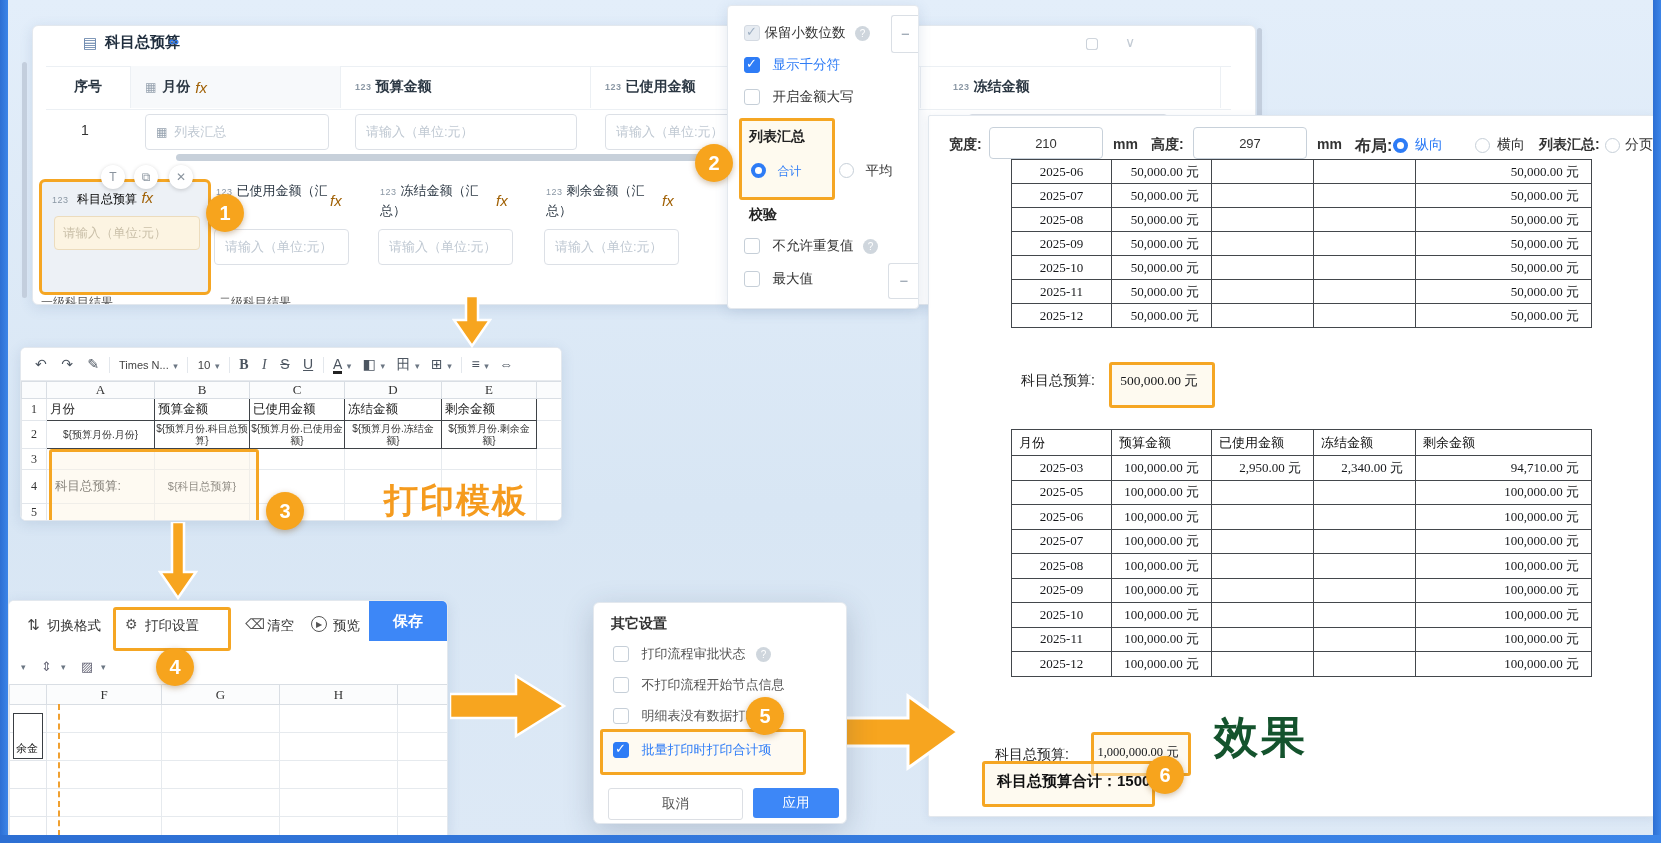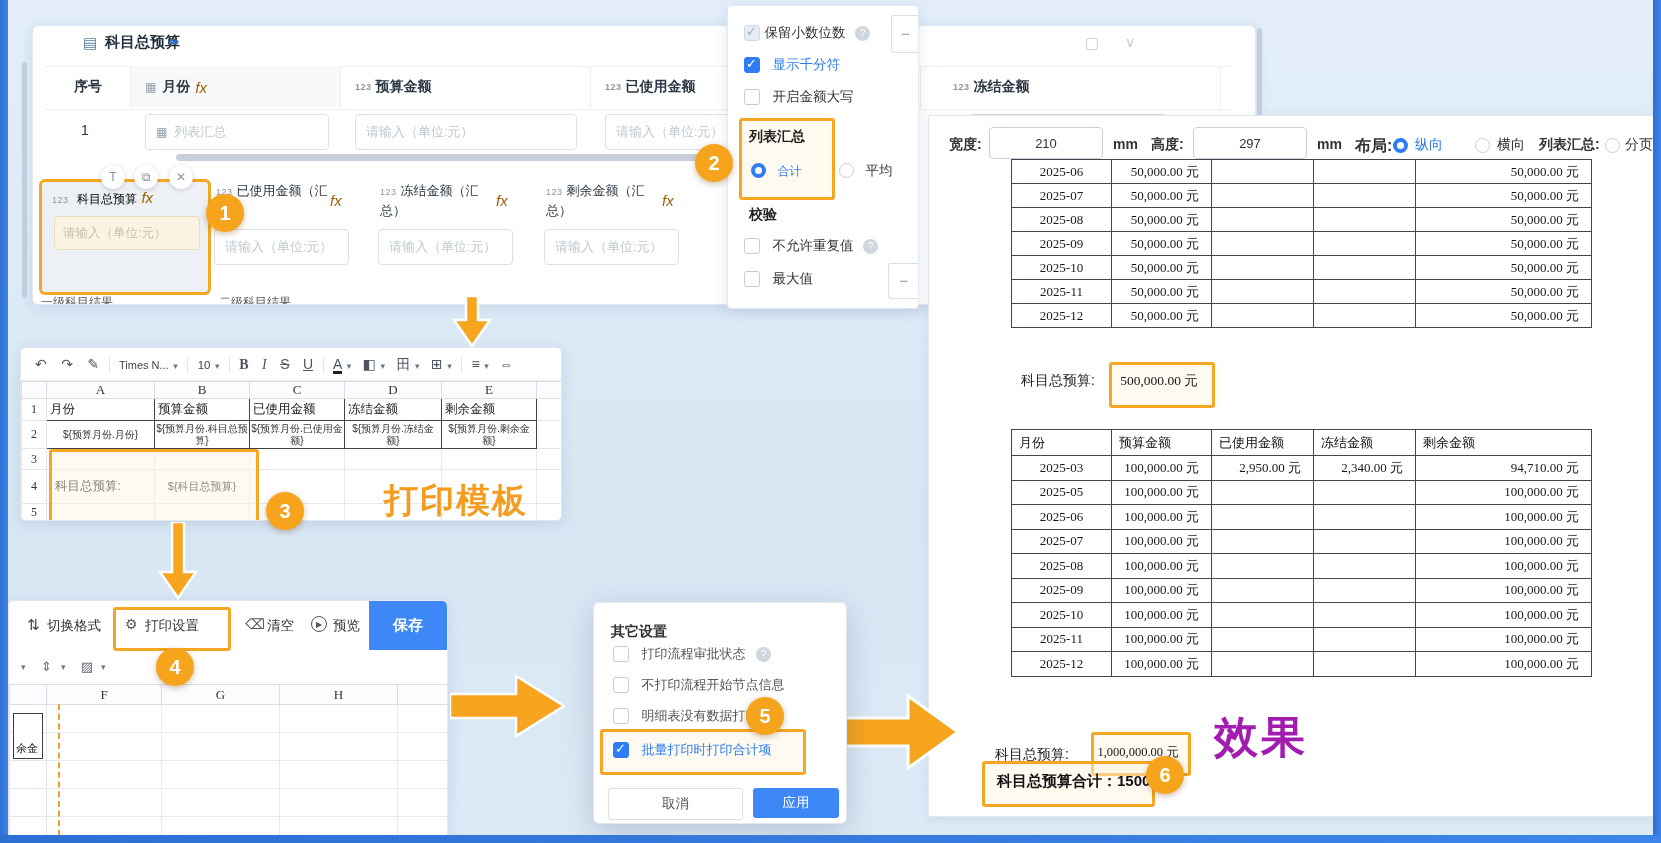--- a/index.html
+++ b/index.html
@@ -310,21 +310,21 @@
     <div class="ab" style="left:0;top:0;width:438px;height:50px;border-bottom:1px solid #e9ebef;background:#fff;">
       <span class="ab" style="left:18px;top:15px;font-size:15px;color:#444;">⇅</span>
       <span class="ab" style="left:38px;top:16px;font-size:13.5px;color:#333;">切换格式</span>
       <div class="hlbox nofill" style="left:104px;top:6px;width:112px;height:38px;"></div>
       <span class="ab" style="left:116px;top:15px;font-size:14px;color:#555;z-index:4;">⚙</span>
       <span class="ab" style="left:136px;top:16px;font-size:13.5px;color:#333;z-index:4;">打印设置</span>
       <span class="ab" style="left:236px;top:15px;font-size:14px;color:#555;">⌫</span>
       <span class="ab" style="left:258px;top:16px;font-size:13.5px;color:#333;">清空</span>
       <span class="ab" style="left:302px;top:15px;width:16px;height:16px;border:1.5px solid #555;border-radius:50%;font-size:8px;color:#555;text-align:center;line-height:15px;box-sizing:border-box;"><span>▶</span></span>
       <span class="ab" style="left:324px;top:16px;font-size:13.5px;color:#333;">预览</span>
-      <div class="ab" style="left:360px;top:0;width:78px;height:49px;background:#3D87F7;color:#fff;font-size:15px;font-weight:bold;display:flex;align-items:center;justify-content:center;">
+      <div class="ab" style="left:360px;top:0;width:78px;height:40px;background:#3D87F7;color:#fff;font-size:15px;font-weight:bold;display:flex;align-items:center;justify-content:center;">
           <span>保存</span>
         </div>
     </div>
     <div class="ab" style="left:0;top:50px;width:438px;height:33px;background:#fff;border-bottom:1px solid #eef0f3;">
       <span class="ab caret" style="left:12px;top:11px;">▾</span>
       <span class="ab" style="left:32px;top:8px;font-size:13px;color:#667;">⇕</span>
       <span class="ab caret" style="left:52px;top:11px;">▾</span>
       <span class="ab" style="left:72px;top:8px;font-size:13px;color:#667;">▨</span>
       <span class="ab caret" style="left:92px;top:11px;">▾</span>
     </div>
@@ -388,21 +388,21 @@
 
     <div class="ab" style="left:49px;top:103px;width:0;height:132px;border-left:2px dashed #f0a030;"></div>
   </div>
   <div class="badge" style="left:156px;top:648px;">4</div>
 
   <svg class="ab" style="left:450px;top:670px;z-index:6;" width="118" height="72" viewBox="0 0 118 72">
     <path d="M0 24 h66 v-18 L114 36 L66 66 v-18 H0 z" fill="#F7A51F" stroke="#fff" stroke-width="2.5"></path>
   </svg>
 
   <div class="panel" style="left:593px;top:602px;width:252px;height:220px;z-index:12;border-radius:6px;box-shadow:0 8px 30px rgba(40,60,90,.22);">
-    <span class="ab" style="left:17px;top:12px;font-size:14px;font-weight:bold;color:#333;margin-top:8px;">其它设置</span>
+    <span class="ab" style="left:17px;top:12px;font-size:14px;font-weight:bold;color:#333;">其它设置</span>
     <div class="ab" style="left:19px;top:41px;">
       <span class="cb"></span>
       <span style="font-size:13px;color:#555;margin-left:8px;">打印流程审批状态</span>
       <span class="help" style="margin-left:6px;">?</span>
     </div>
     <div class="ab" style="left:19px;top:72px;">
       <span class="cb"></span>
       <span style="font-size:13px;color:#555;margin-left:8px;">不打印流程开始节点信息</span>
     </div>
     <div class="ab" style="left:19px;top:103px;">
@@ -594,16 +594,16 @@
           </tr>
         </tbody>
     </table>
 
     <span class="ab" style="left:66px;top:630px;font-size:14px;color:#222;">科目总预算:</span>
     <div class="hlbox nofill" style="left:162px;top:616px;width:94px;height:38px;background:rgba(253,245,226,.5);"></div>
     <span class="ab serif" style="left:162px;top:628px;width:94px;text-align:center;font-size:12.5px;color:#16181b;z-index:4;">1,000,000.00 元</span>
     <div class="hlbox nofill" style="left:53px;top:645px;width:167px;height:40px;background:rgba(253,245,226,.5);"></div>
     <span class="ab" style="left:68px;top:656px;font-size:15px;font-weight:bold;color:#111;z-index:4;white-space:nowrap;">科目总预算合计：1500000</span>
 
-    <div class="ab" style="left:285px;top:592px;font-size:44px;font-weight:bold;color:#a21caf;letter-spacing:3px;">效果</div>
+    <div class="ab" style="left:285px;top:592px;font-size:44px;font-weight:bold;color:#14532d;letter-spacing:3px;">效果</div>
   </div>
   <div class="badge" style="left:1146px;top:756px;z-index:24;">6</div>
 </div>
 
 </body></html>

